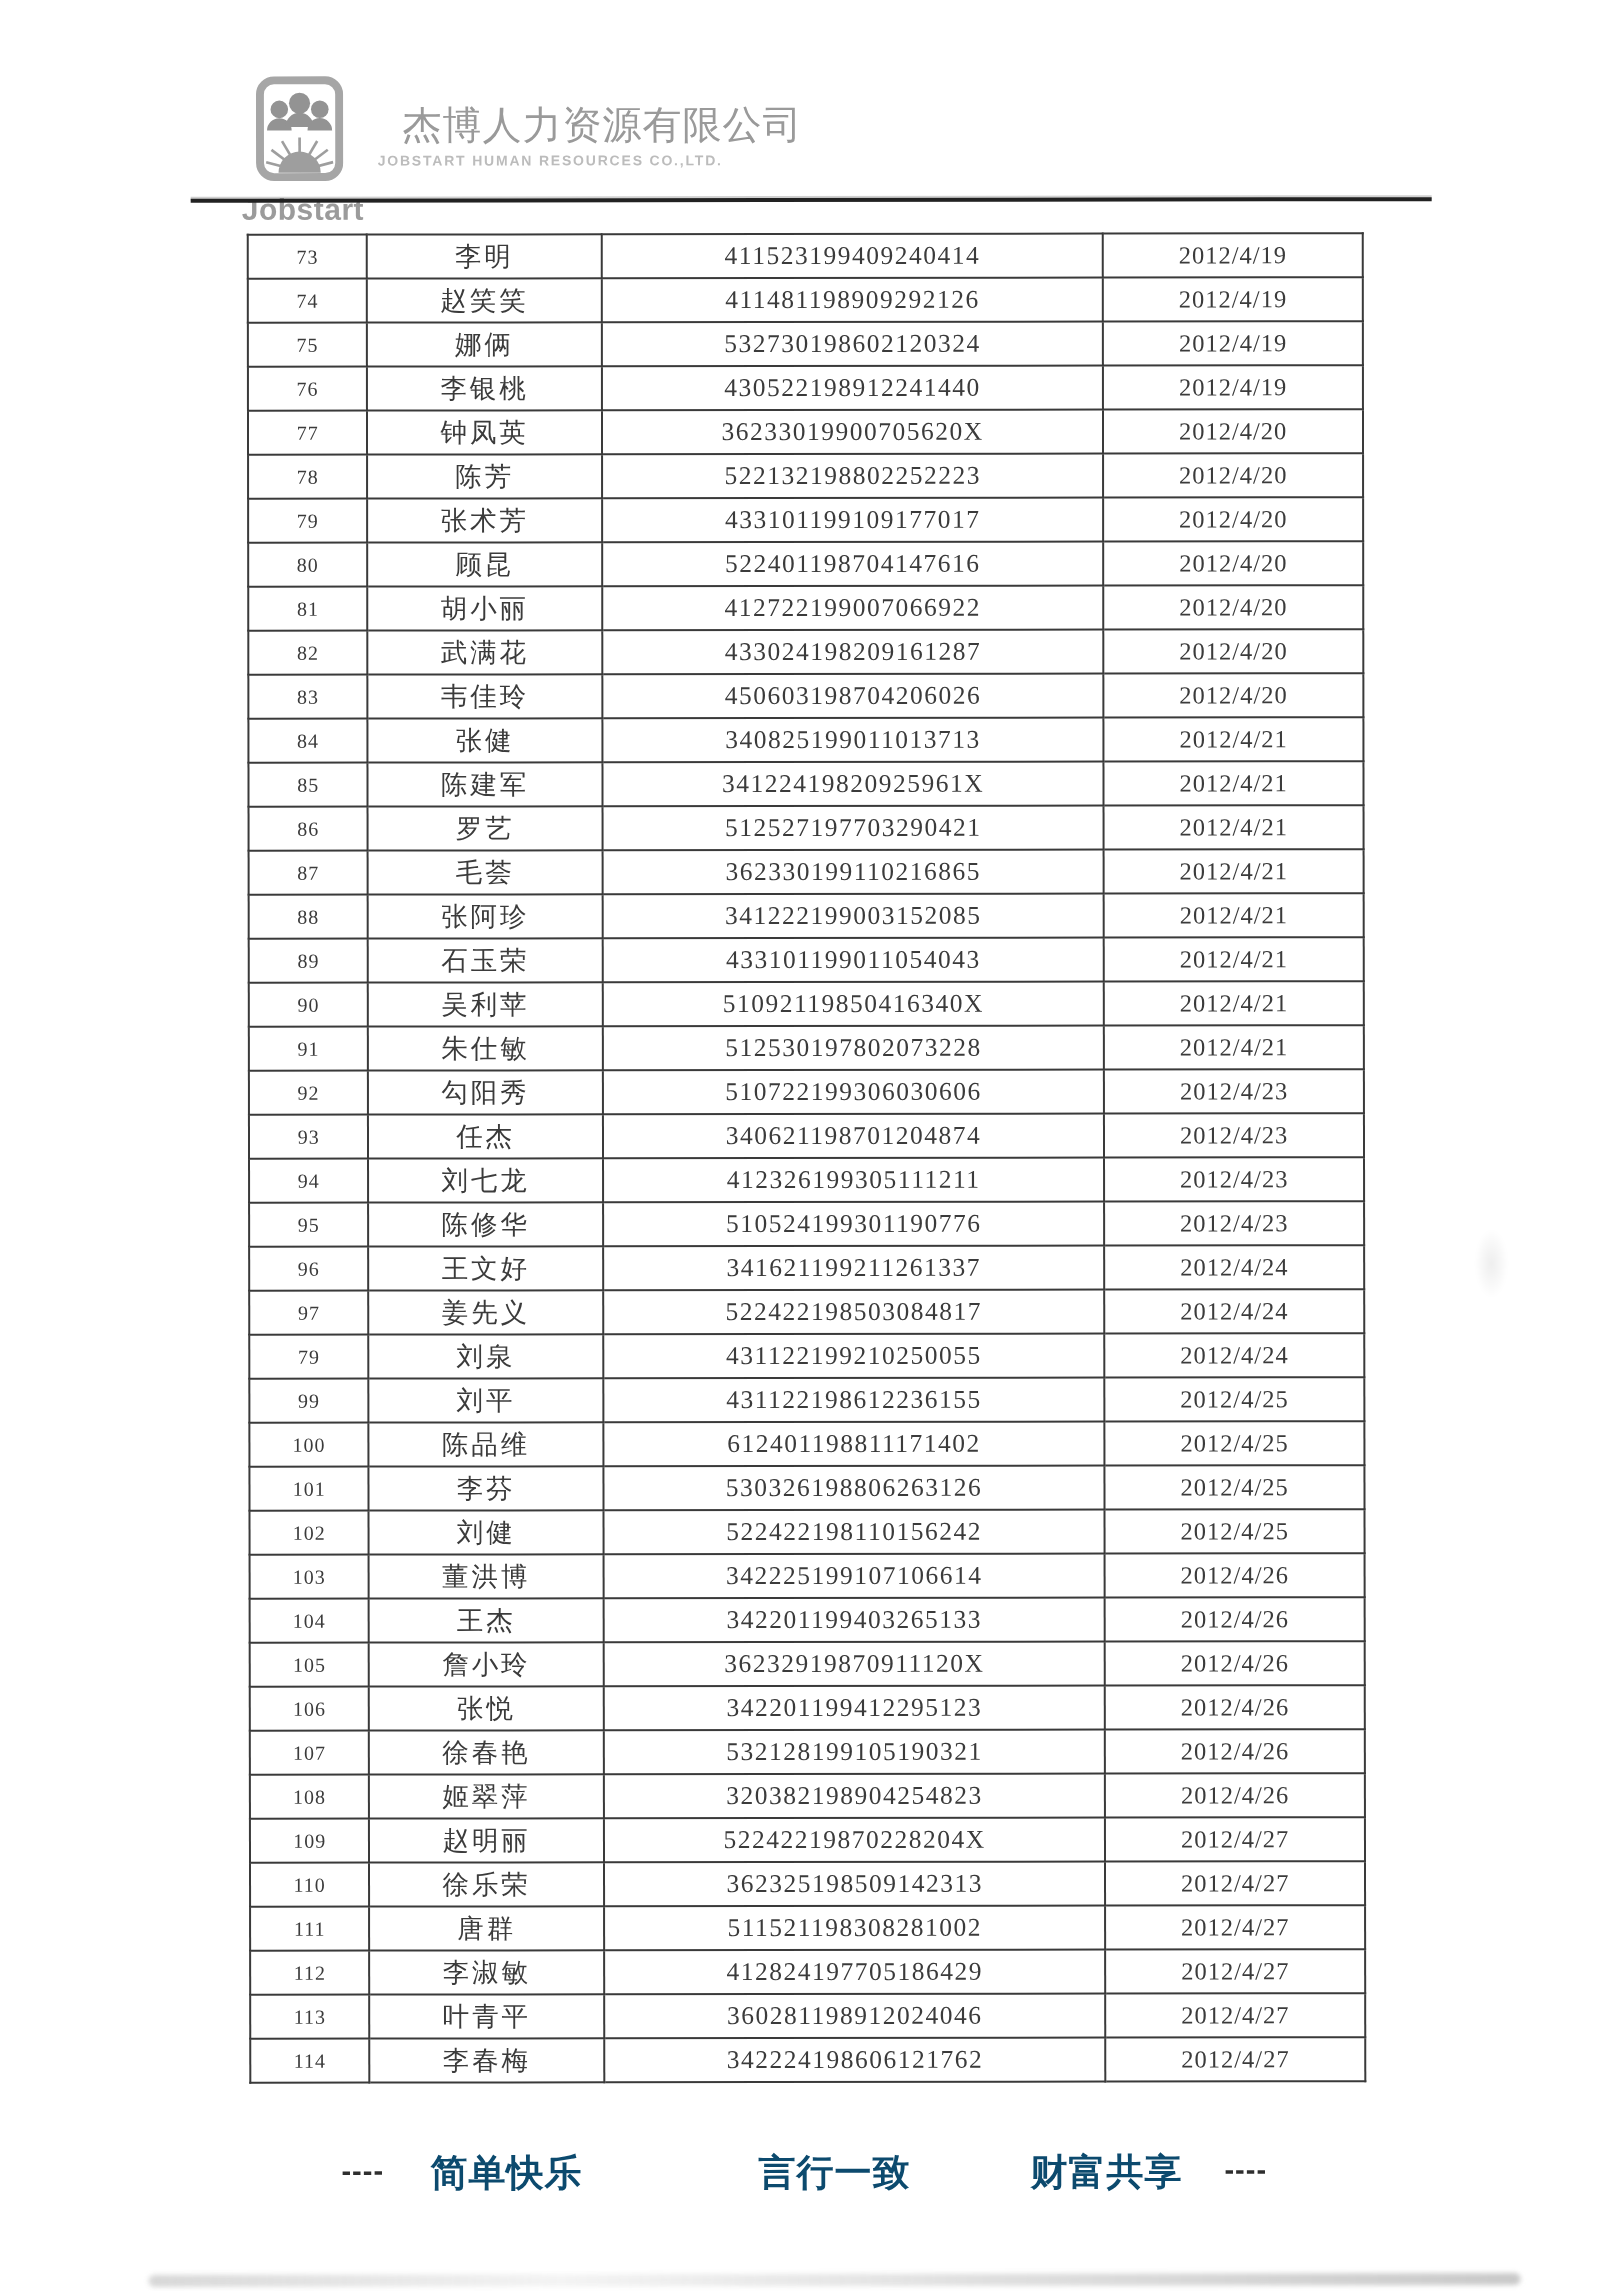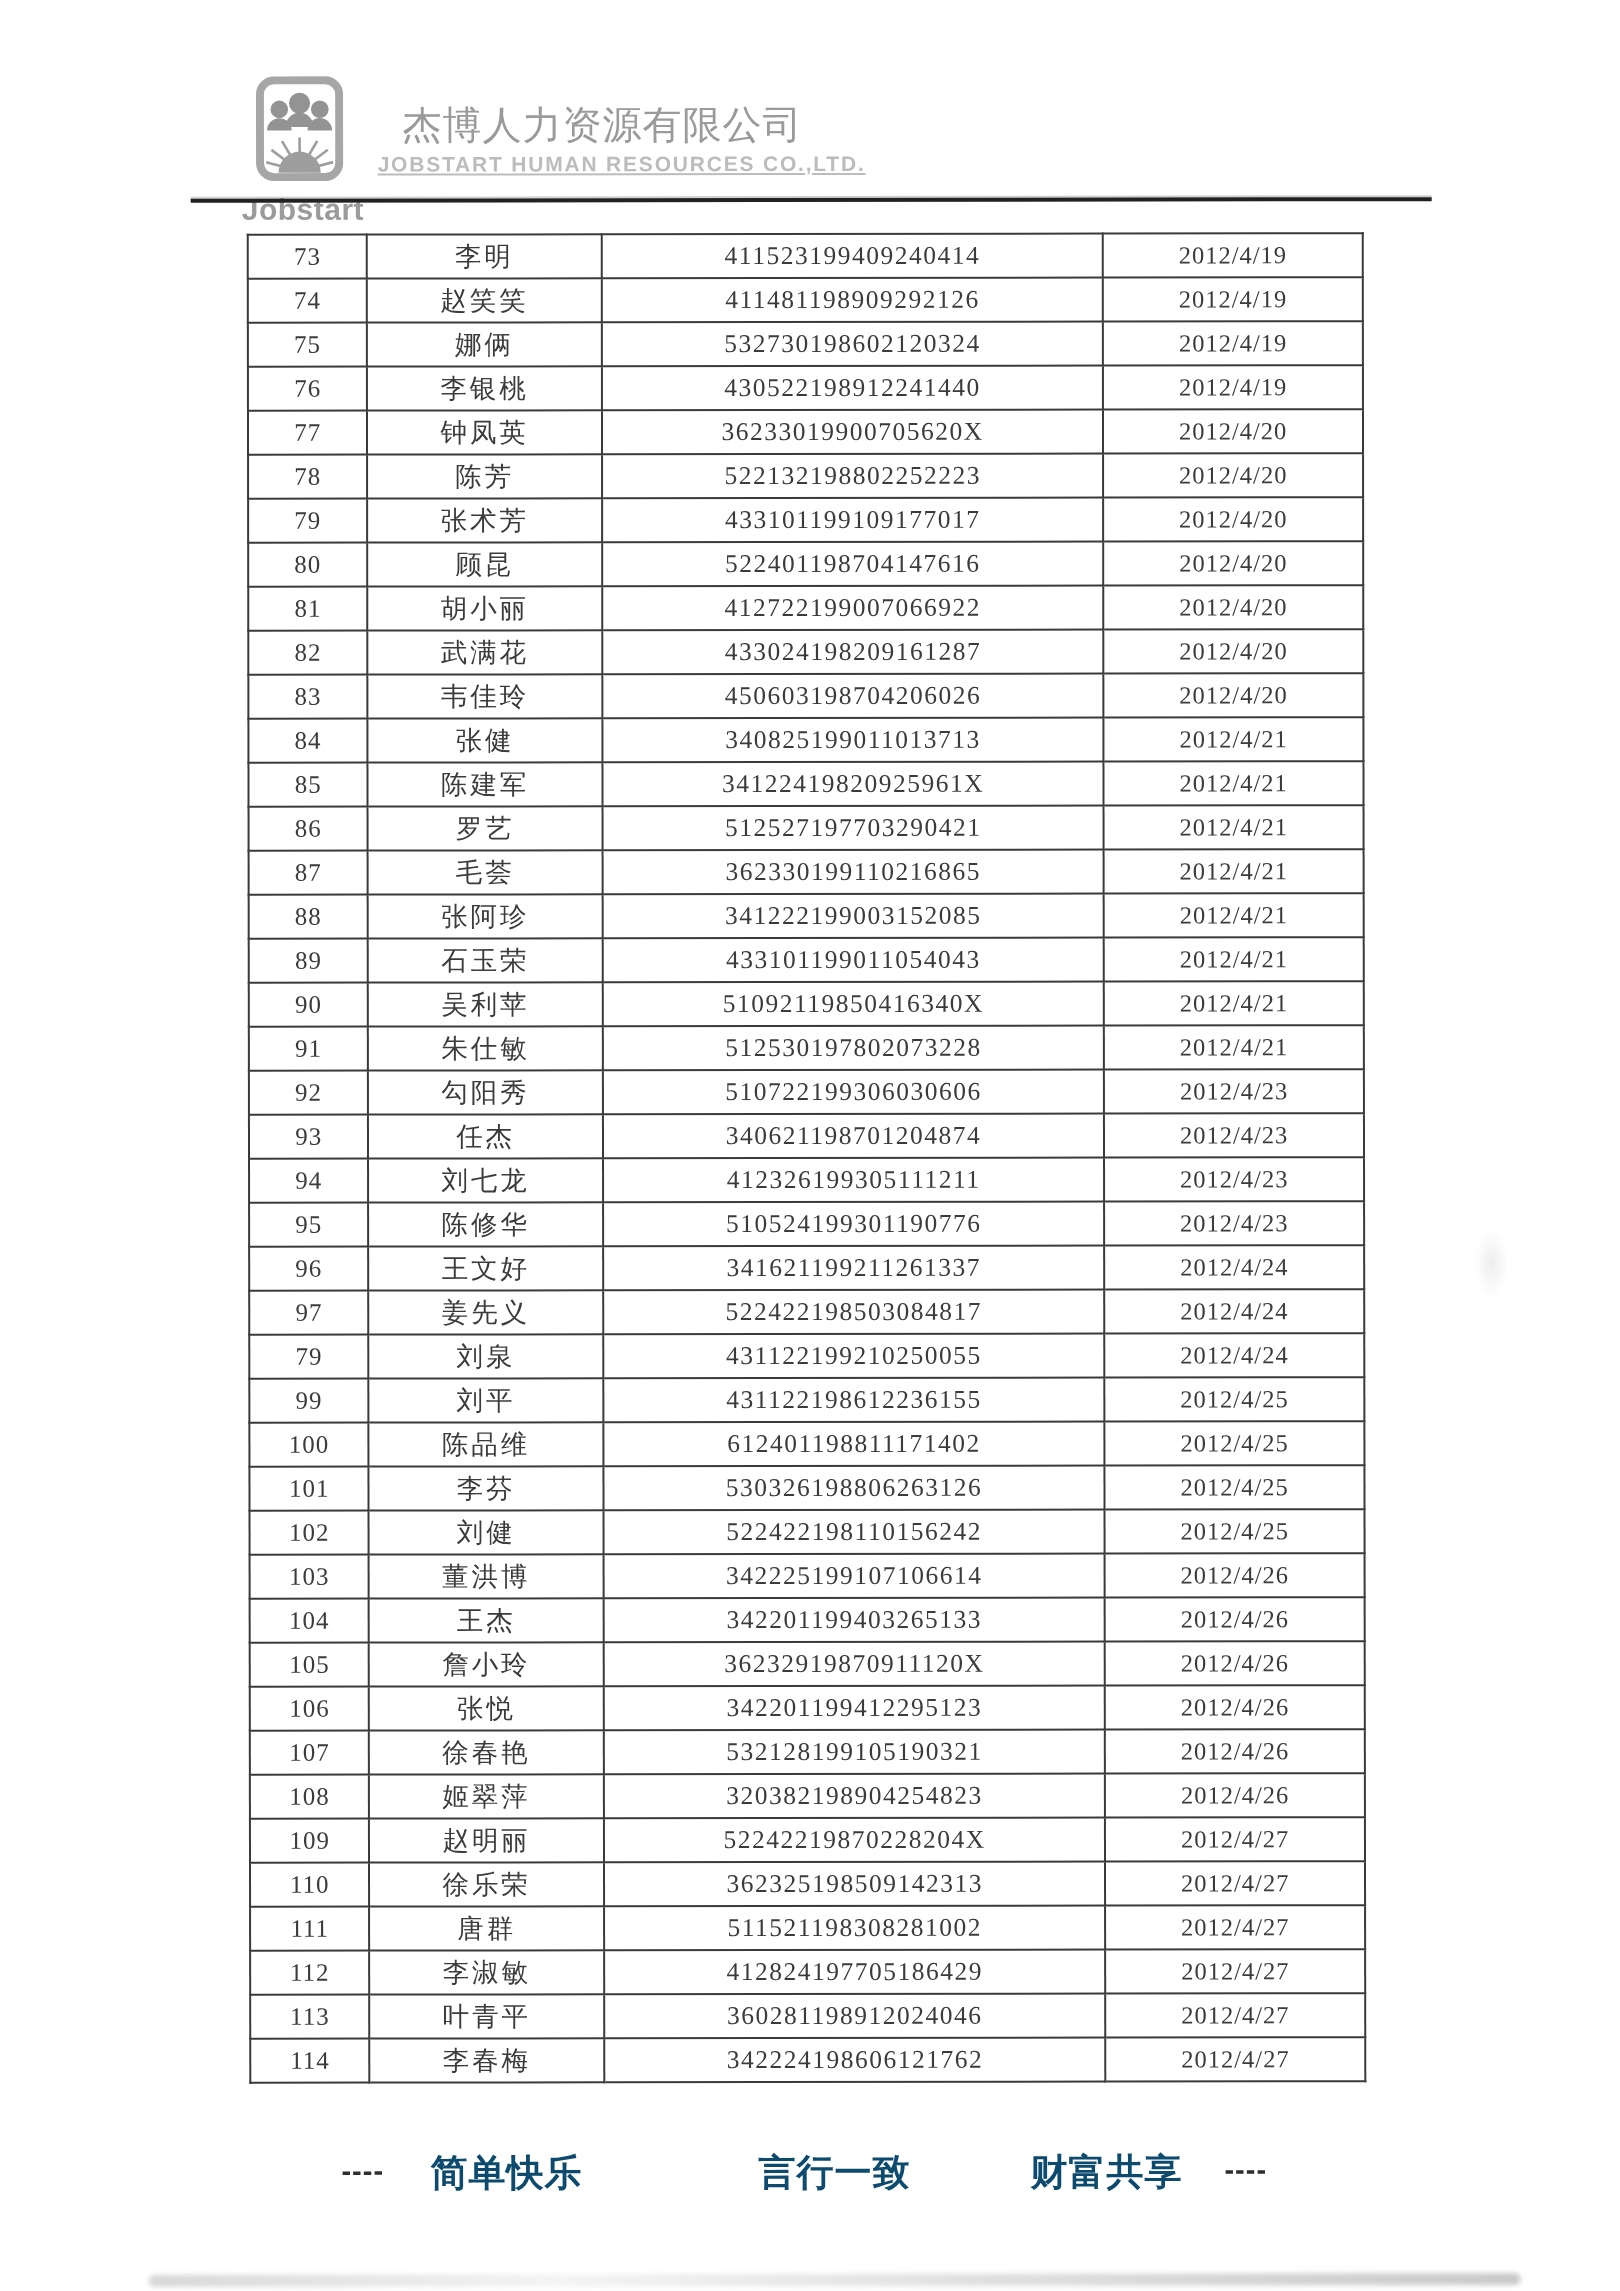--- a/index.html
+++ b/index.html
@@ -13,32 +13,32 @@
   
   .logo-box { position:absolute; left:257px; top:74px; width:88px; height:108px; }
   .logo-box svg { width:100%; height:100%; display:block; }
   .logo-word { position:absolute; left:243px; top:192px; width:118px;
                font-family:"Liberation Sans",sans-serif; font-weight:bold;
                font-size:30px; color:#9b9b9b; letter-spacing:0.5px; }
   .company-zh { position:absolute; left:376px; top:98px;
                 font-size:39px; color:#9a9a9a; letter-spacing:1px; font-weight:500;margin-left:28px; }
   .company-en { position:absolute; left:379px; top:152px;
                 font-family:"Liberation Sans",sans-serif;
-                font-size:21px; color:#bcbcbc; letter-spacing:1.8px; font-weight:bold;text-decoration:underline; }
+                font-size:14px; color:#bcbcbc; letter-spacing:1.8px; font-weight:bold; }
   .head-rule { position:absolute; left:192px; top:198px; width:1241px; height:3.9px;
                background:#222; box-shadow:0 -2px 0 rgba(120,120,120,.35); }
 
   
   table.roster { position:absolute; left:248px; top:233px; width:1117px;
                  border-collapse:collapse; table-layout:fixed;
                  border:2.9px solid #353535; }
   table.roster td { border:2px solid #3a3a3a; height:44px; text-align:center;
                     vertical-align:middle; color:#3b3b3b; overflow:hidden;
                     white-space:nowrap; }
-  td.c-no   { width:114px; font-size:25px; color:#4a4a4a; letter-spacing:1px; }
+  td.c-no   { width:114px; font-size:20px; color:#4a4a4a; letter-spacing:1px; }
   td.c-name { width:224px; font-size:26.5px; letter-spacing:2.9px;border-radius:16px; }
   td.c-id   { width:479px; font-size:25.5px; letter-spacing:1.5px; }
   td.c-date { width:248px; font-size:24.5px; color:#565656; letter-spacing:1px; }
 
   
   .footer-item { position:absolute; top:2148px; font-size:37px; color:#0c4a6e;
                  font-weight:600; letter-spacing:1px; }
   .f-dash { top:2154px; font-family:"Liberation Sans",sans-serif;
             font-size:29px; font-weight:bold; color:#2e2e2e; letter-spacing:1px; }
   #f-dash-l { left:340px; }

